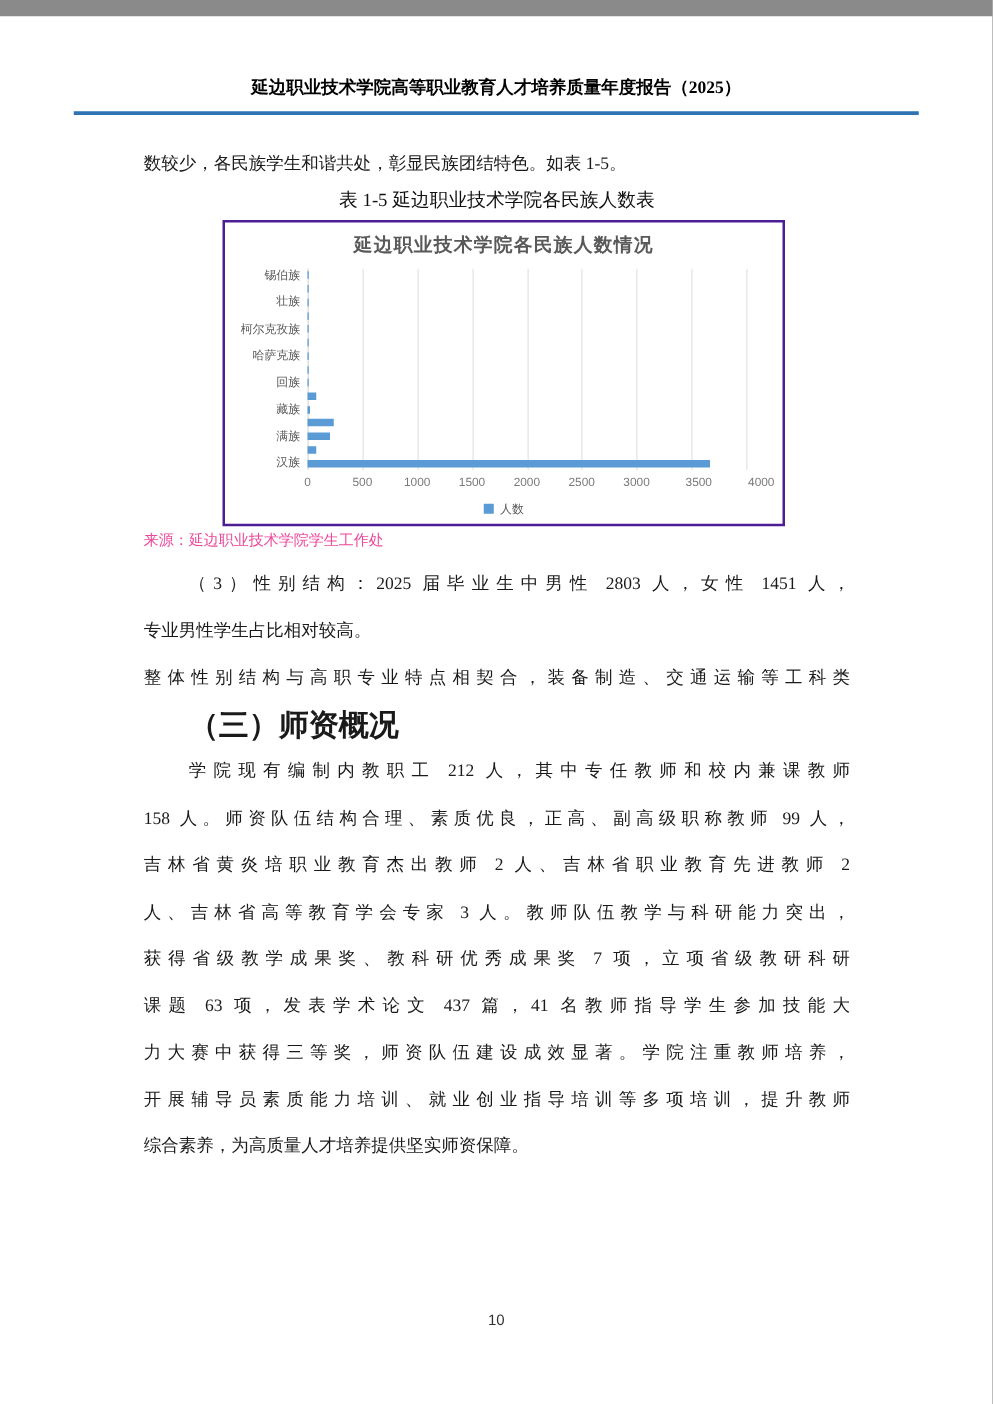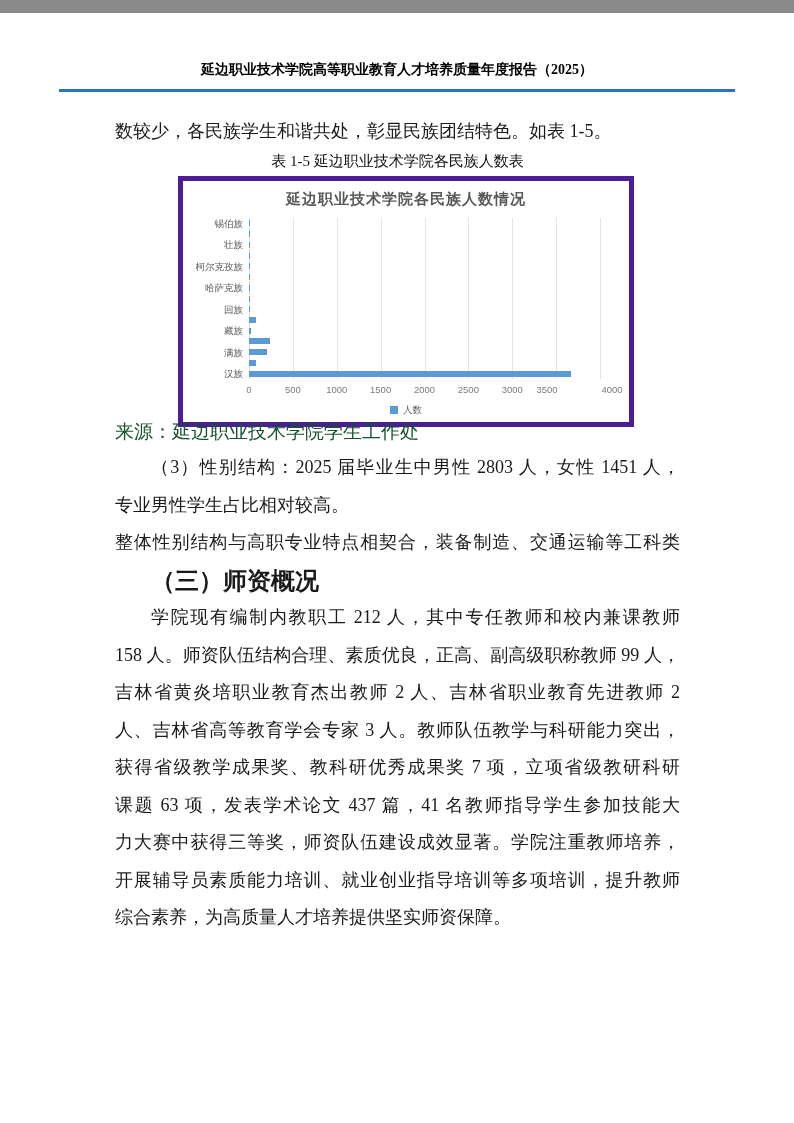--- a/index.html
+++ b/index.html
@@ -12,48 +12,48 @@
   .report-title{
     position:absolute;top:48px;left:0;width:100%;
     text-align:center;font-size:14px;font-weight:bold;color:#000;
   }
   .header-rule{
     position:absolute;top:76px;left:59px;width:676px;height:3px;
     background:#2e74b5;
   }
   
   .textcol{position:absolute;left:115px;width:565px;}
-  .bline{font-size:18px;line-height:37.5px;height:37.5px;white-space:nowrap;}
+  .bline{font-size:14px;line-height:37.5px;height:37.5px;white-space:nowrap;}
   .jline{text-align:justify;text-align-last:justify;white-space:normal;}
   .indent{padding-left:36px;}
   .intro{top:100px;}
   .caption{
     position:absolute;left:115px;top:136px;width:565px;
     text-align:center;font-size:15px;line-height:24px;color:#111;
   }
   .source{
     position:absolute;left:115px;top:409px;width:565px;
-    font-size:19px;line-height:20px;color:#14532d;
+    font-size:12px;line-height:20px;color:#ec4899;
   }
   .para-gender{top:436px;}
   .section-heading{
     position:absolute;left:115px;top:550px;width:565px;
     font-size:24px;line-height:37.5px;font-weight:bold;padding-left:36px;
     box-sizing:border-box;
   }
   .para-faculty{top:586px;}
   .page-number{
     position:absolute;top:1036px;left:0;width:100%;
     text-align:center;font-size:12px;color:#333;
     font-family:"Liberation Sans","DejaVu Sans",sans-serif;
   }
   
   .figure{
     position:absolute;left:178px;top:163px;width:446px;height:241px;
-    background:#fff;border:5px solid #4c1d95;
+    background:#fff;border:2px solid #4c1d95;
     font-family:"Liberation Sans","DejaVu Sans",sans-serif;
   }
   .chart-title{
     position:absolute;top:9px;left:0;width:100%;text-align:center;
     font-size:15px;font-weight:bold;color:#595959;letter-spacing:1px;
   }
   .plot{position:absolute;left:66px;top:37px;width:351px;height:161px;}
   .gridline{position:absolute;top:0;width:1px;height:161px;background:#e3e3e3;}
   .axisline{position:absolute;top:0;left:0;width:1px;height:161px;background:#d9d9d9;}
   .bar{position:absolute;background:#5b9bd5;height:6px;}
@@ -123,21 +123,21 @@
         <div class="cat-label" style="top: 187.133px;">汉族</div>
       </div>
     <div id="xticks">
         <div class="x-tick" style="left: 46px;">0</div>
         <div class="x-tick" style="left: 89.875px;">500</div>
         <div class="x-tick" style="left: 133.75px;">1000</div>
         <div class="x-tick" style="left: 177.625px;">1500</div>
         <div class="x-tick" style="left: 221.5px;">2000</div>
         <div class="x-tick" style="left: 265.375px;">2500</div>
         <div class="x-tick" style="left: 309.25px;">3000</div>
-        <div class="x-tick" style="left: 344px;">3500</div>
+        <div class="x-tick" style="left: 359px;">3500</div>
         <div class="x-tick" style="left: 409px;">4000</div>
       </div>
     <div class="legend">
       <span class="legend-swatch"></span>
       <span class="legend-label">人数</span>
     </div>
   </div>
 
   <div class="source">来源：延边职业技术学院学生工作处</div>
 
@@ -154,14 +154,15 @@
     <div class="bline jline">158 人。师资队伍结构合理、素质优良，正高、副高级职称教师 99 人，</div>
     <div class="bline jline">吉林省黄炎培职业教育杰出教师 2 人、吉林省职业教育先进教师 2</div>
     <div class="bline jline">人、吉林省高等教育学会专家 3 人。教师队伍教学与科研能力突出，</div>
     <div class="bline jline">获得省级教学成果奖、教科研优秀成果奖 7 项，立项省级教研科研</div>
     <div class="bline jline">课题 63 项，发表学术论文 437 篇，41 名教师指导学生参加技能大</div>
     <div class="bline jline">力大赛中获得三等奖，师资队伍建设成效显著。学院注重教师培养，</div>
     <div class="bline jline">开展辅导员素质能力培训、就业创业指导培训等多项培训，提升教师</div>
     <div class="bline">综合素养，为高质量人才培养提供坚实师资保障。</div>
   </div>
 
+  <div class="page-number">10</div>
 
 </div>
 
 </body></html>

